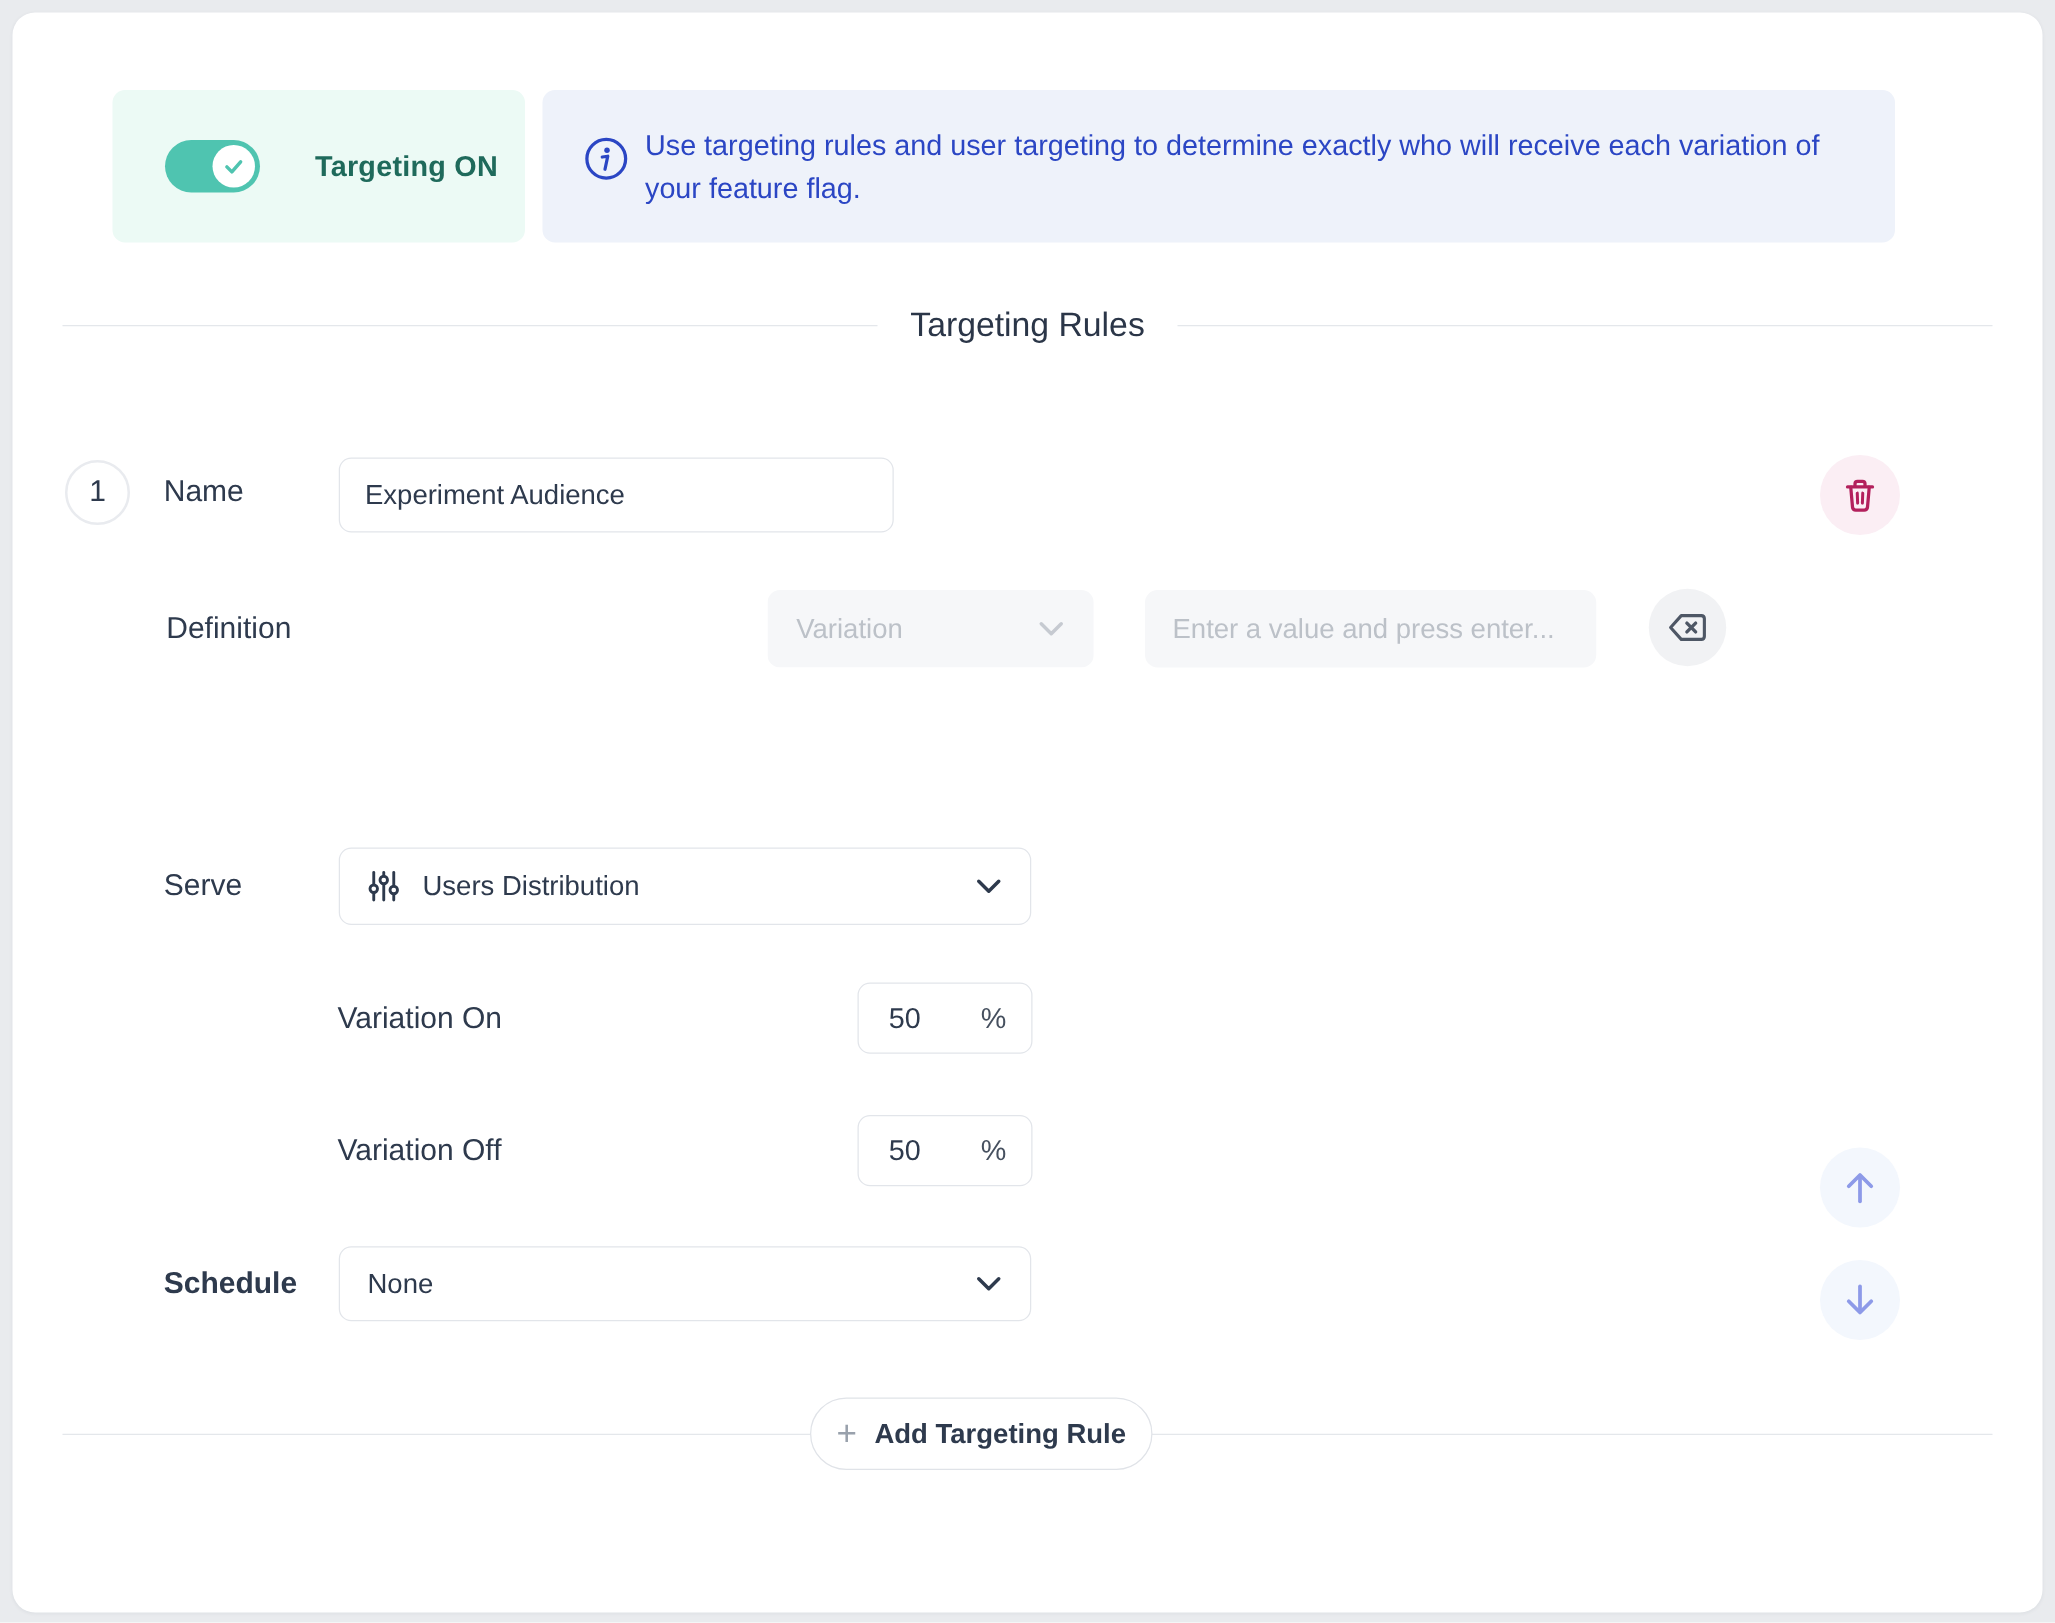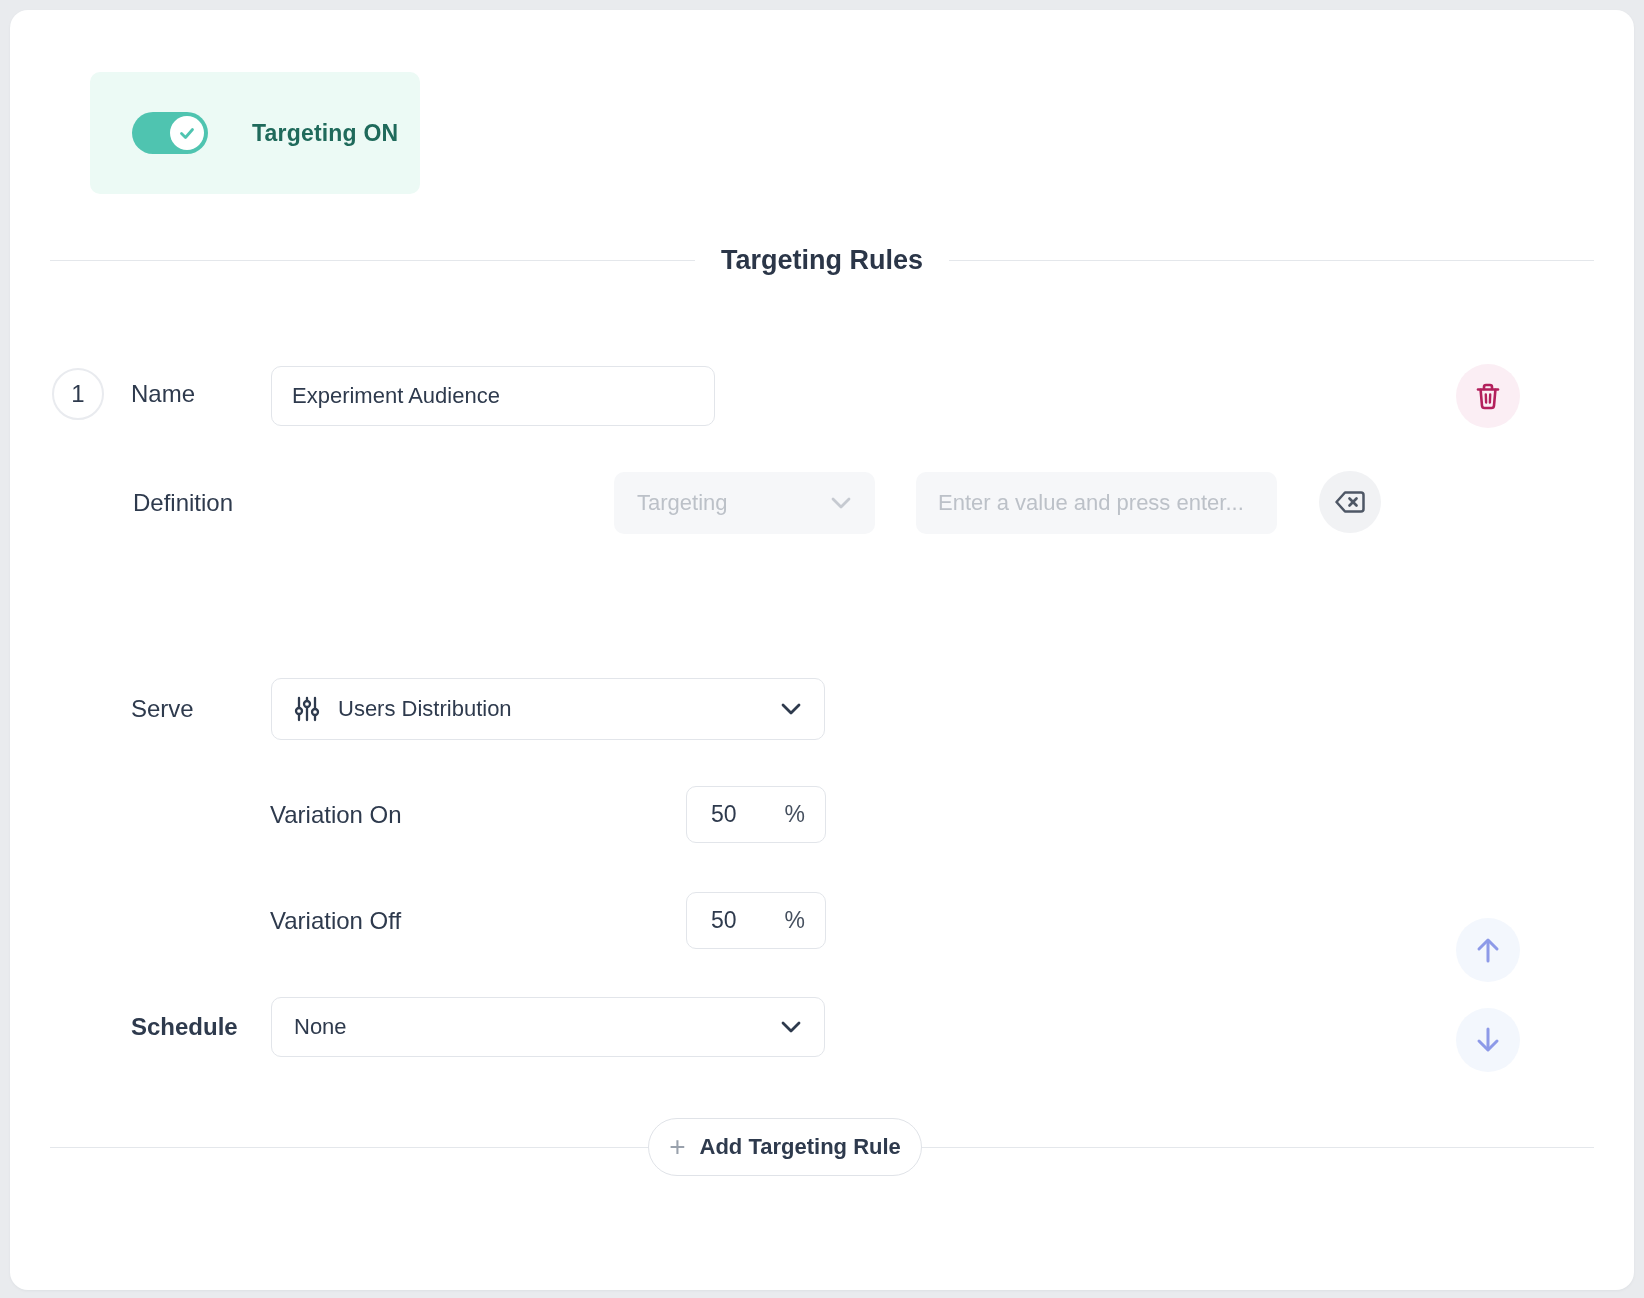--- a/index.html
+++ b/index.html
@@ -54,21 +54,21 @@
   }
 
   
   .section-header{
     left:40px; top:218px; width:1544px; height:64px;
     display:flex; align-items:center; gap:26px;
   }
   .section-header::before,.section-header::after{
     content:""; flex:1; height:1px; background:var(--divider);
   }
-  .section-title{font-size:27px; font-weight:700; color:var(--heading);}
+  .section-title{font-size:27px; font-weight:400; color:var(--heading);}
 
   
   .rule-number{
     left:42px; top:358px; width:52px; height:52px; border-radius:50%;
     border:2px solid #e9ebef; color:var(--label); font-size:24px;
     display:flex; align-items:center; justify-content:center; background:#fff;
   }
   .field-label{color:var(--label); font-size:24px; font-weight:500;}
 
   .text-input{
@@ -136,20 +136,30 @@
         <span>
           <svg width="20" height="20" viewBox="0 0 20 20">
             <polyline points="4.5,10.5 8.5,14.5 15.5,6.5" fill="none" stroke="#4fc4b0" stroke-width="2.8" stroke-linecap="round" stroke-linejoin="round"></polyline>
           </svg>
         </span>
       </div>
     </div>
     <div class="toggle-label">Targeting ON</div>
   </div>
 
+  <div class="abs banner">
+    <span class="info-icon">
+      <svg width="38" height="38" viewBox="0 0 38 38">
+        <circle cx="19" cy="19" r="15.5" fill="none" stroke="#2b46c4" stroke-width="2.6"></circle>
+        <circle cx="19.6" cy="12.2" r="2.2" fill="#2b46c4"></circle>
+        <path d="M15.8 17.6 l4.4 -0.6 l-2.2 10.4" fill="none" stroke="#2b46c4" stroke-width="2.6" stroke-linecap="round" stroke-linejoin="round"></path>
+      </svg>
+    </span>
+    <div class="banner-text">Use targeting rules and user targeting to determine exactly who will receive each variation of your feature flag.</div>
+  </div>
 
   <div class="abs section-header">
     <div class="section-title">Targeting Rules</div>
   </div>
 
   <div class="abs rule-number">1</div>
   <div class="abs field-label" style="left:121px; top:358px; line-height:52px; height:52px;">Name</div>
   <input class="abs text-input" style="left: 261px; top: 356px; width: 444px; height: 60px;" value="Experiment Audience">
   <button class="abs icon-btn trash-btn">
     <span>
@@ -160,21 +170,21 @@
         <line x1="12.8" y1="14.5" x2="13.1" y2="22.5" stroke="#b3205c" stroke-width="2.4" stroke-linecap="round"></line>
         <line x1="17.2" y1="14.5" x2="16.9" y2="22.5" stroke="#b3205c" stroke-width="2.4" stroke-linecap="round"></line>
       </svg>
     </span>
   </button>
 
   <div class="abs field-label" style="left:123px; top:462px; line-height:62px; height:62px;">Definition</div>
 
 
   <div class="abs select disabled" style="left:604px; top:462px; width:261px; height:62px;">
-    <span>Targeting</span>
+    <span>Variation</span>
     <span class="chev">
       <svg width="22" height="14" viewBox="0 0 22 14">
         <polyline points="3,3 11,11 19,3" fill="none" stroke="#c6cad1" stroke-width="2.8" stroke-linecap="round" stroke-linejoin="round"></polyline>
       </svg>
     </span>
   </div>
 
   <input class="abs muted-input" style="left: 906px; top: 462px; width: 361px; height: 62px;" placeholder="Enter a value and press enter...">
 
   <button class="abs icon-btn backspace-btn">

